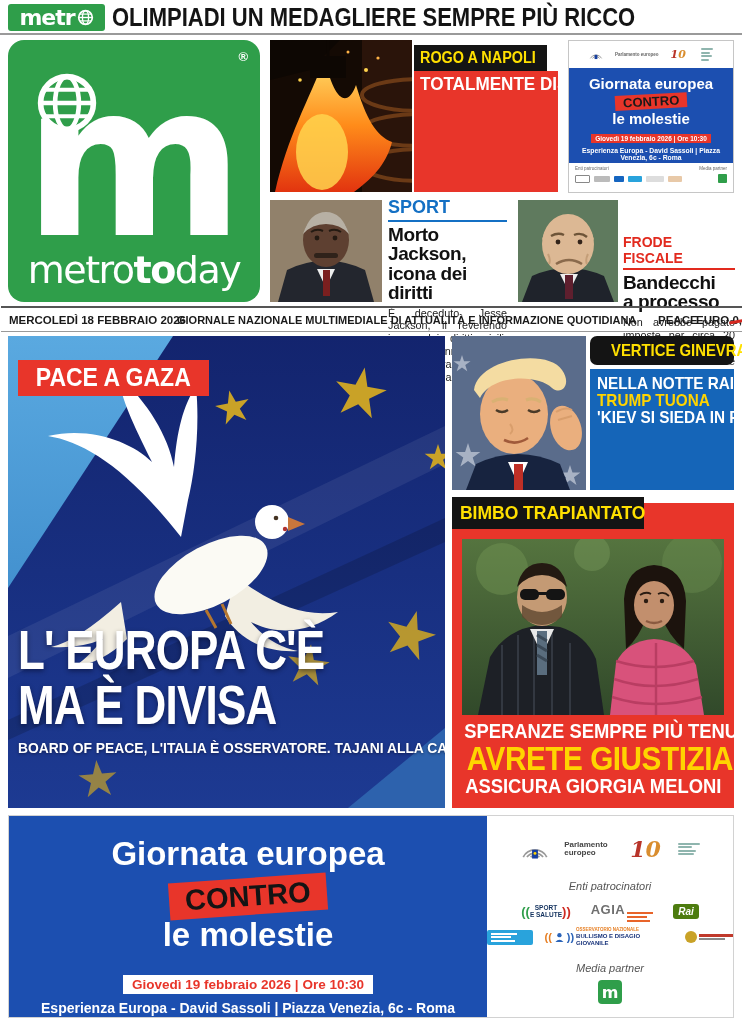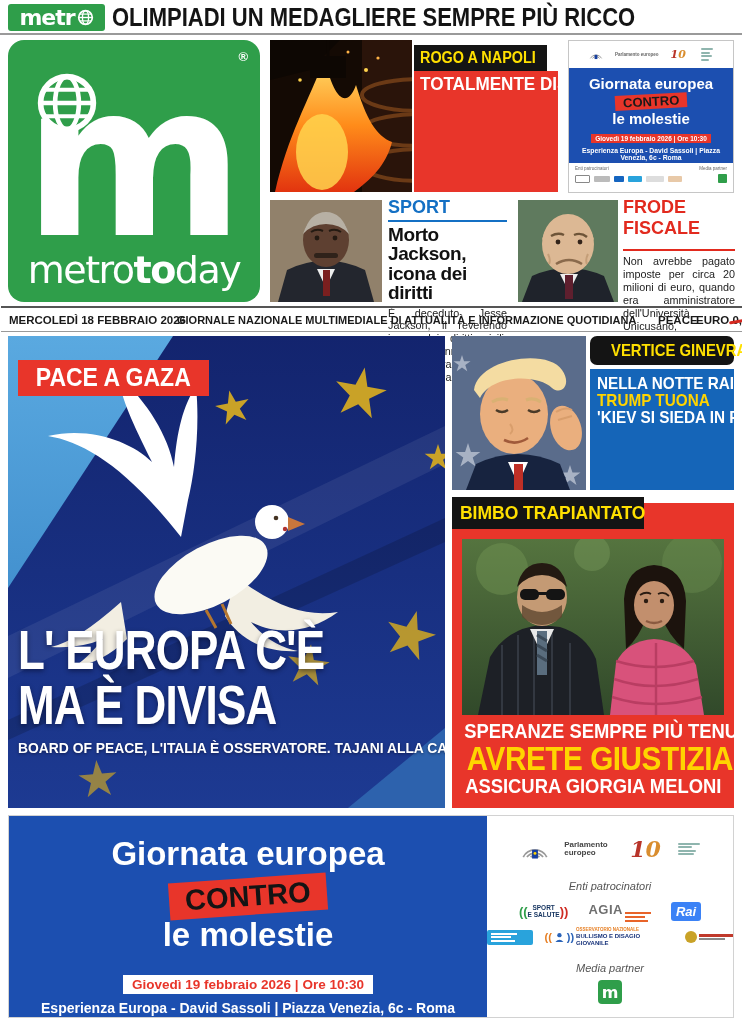--- a/index.html
+++ b/index.html
@@ -34,21 +34,21 @@
 
   
   .rogo-col{left:414px;top:40px;width:116px;height:152px;}
   .rogo-label{position:absolute;left:0;top:5px;width:133px;height:26px;background:#141414;
     color:#ffe000;font-size:16px;font-weight:800;display:flex;align-items:center;padding-left:6px;box-sizing:border-box;}
   .rogo-box{position:absolute;left:0;top:31px;width:144px;height:121px;background:#e8352a;box-sizing:border-box;
     padding:4px 0 0 6px;color:#fff;font-size:19px;line-height:.99;font-weight:800;}
 
   
   .kick-blue{color:#1470c4;font-size:18px;font-weight:800;border-bottom:2.5px solid #1470c4;padding-bottom:2px;}
-  .kick-red{color:#e22a1e;font-size:18px;font-weight:800;border-bottom:2.5px solid #e22a1e;padding-bottom:10px;}
+  .kick-red{color:#e22a1e;font-size:14px;font-weight:800;border-bottom:2.5px solid #e22a1e;padding-bottom:2px;margin-top:37px;}
   .s-head{font-size:19px;font-weight:800;color:#111;line-height:1.02;letter-spacing:-.4px;margin-top:3px;}
   .s-body{margin-top:4px;font-size:10.8px;line-height:1.2;color:#222;text-align:justify;}
   .lutto-col{left:388px;top:197px;width:119px;}
   .frode-col{left:623px;top:197px;width:112px;}
 
   
   .mini-ad{left:568px;top:40px;width:166px;height:153px;border:1px solid #c6c6c6;background:#fff;box-sizing:border-box;}
   .ma-top{position:absolute;left:0;top:0;right:0;height:27px;display:flex;align-items:center;justify-content:center;gap:12px;}
   .ma-blue{position:absolute;left:0;top:27px;right:0;height:95px;background:#1c4fb0;text-align:center;color:#fff;}
   .ma-t1{font-size:15px;font-weight:700;margin-top:7px;}
@@ -113,21 +113,21 @@
   .ten{font-family:"DejaVu Serif",serif;font-style:italic;font-weight:700;font-size:22px;color:#b8342a;}
   .ten .zero{color:#d98d2e;}
   .mini-lines{display:inline-flex;flex-direction:column;gap:1.5px;margin-left:3px;}
   .mini-lines i{display:block;height:2px;border-radius:1px;background:#8fb5ae;}
   .sport-txt{font-size:6.5px;font-weight:800;color:#13325e;line-height:1.05;text-align:center;}
   .paren{font-weight:800;font-size:13px;}
   .pg{color:#2f9e4a;} .pr{color:#cf2b22;} .po{color:#e67e22;} .pb{color:#2a63b8;}
   .agia{font-size:13px;font-weight:800;color:#6f6f6f;letter-spacing:.5px;}
   .agia-block{display:inline-flex;flex-direction:column;gap:1.5px;margin-left:2px;}
   .agia-block i{display:block;width:26px;height:2.5px;background:#e8642a;}
-  .rai{background:#3b82f6;color:#fff;font-weight:700;font-style:italic;font-size:13px;
+  .rai{background:#4d7c0f;color:#fff;font-weight:700;font-style:italic;font-size:10px;
     border-radius:3px;padding:2px 5px;}
   .sos{width:46px;height:15px;background:#29a3dc;border-radius:2px;display:inline-flex;flex-direction:column;
     justify-content:center;gap:1.5px;padding-left:4px;box-sizing:border-box;}
   .sos i{display:block;width:26px;height:2px;background:#fff;}
   .oss-txt{text-align:left;line-height:1.1;}
   .oss1{font-size:4.5px;color:#e67e22;font-weight:700;}
   .oss2{font-size:6px;color:#16327a;font-weight:800;}
   .crest{width:12px;height:12px;border-radius:50%;background:#c9a227;display:inline-block;}
   .ord-lines{display:inline-flex;flex-direction:column;gap:1.5px;margin-left:2px;}
   .ord-lines i{display:block;height:2.5px;background:#c0392b;width:34px;}
@@ -280,20 +280,22 @@
       <path d="M24,40 Q30,16 50,15 Q70,16 76,40 Q66,30 50,30 Q34,30 24,40 Z" fill="#dcb894"></path>
       <circle cx="40" cy="42" r="2.4" fill="#33241a"></circle>
         <circle cx="62" cy="42" r="2.4" fill="#33241a"></circle>
       <path d="M33,36 q7,-4 13,-1 M56,35 q7,-3 13,2" stroke="#6d5438" stroke-width="2.4" fill="none"></path>
       <path d="M38,64 Q51,56 64,64" stroke="#8a6a4c" stroke-width="2.6" fill="none"></path>
       <path d="M30,54 q3,6 1,10 M70,54 q-3,6 -1,10" stroke="#c49e78" stroke-width="2" fill="none"></path>
     </svg>
   </div>
   <div class="abs frode-col">
     <div class="kick-red">FRODE FISCALE</div>
+    <div class="s-head pre">Bandecchi
+a processo</div>
     <div class="s-body">Non avrebbe pagato imposte per circa 20 milioni di euro, quando era amministratore dell'Università Unicusano,</div>
   </div>
 
   <div class="abs dateline">
     <span class="dl" style="left:8px">MERCOLEDÌ 18 FEBBRAIO 2026</span>
     <span class="dl" style="left:176px;font-size:11px">GIORNALE NAZIONALE MULTIMEDIALE DI ATTUALITÀ E INFORMAZIONE QUOTIDIANA</span>
     <span class="dl" style="left:657px">PEACE</span>
     <span class="dl" style="left:695px">
       <span>EURO</span>&nbsp;<span class="strike-wrap"><span>0,50</span></span>
     </span>

